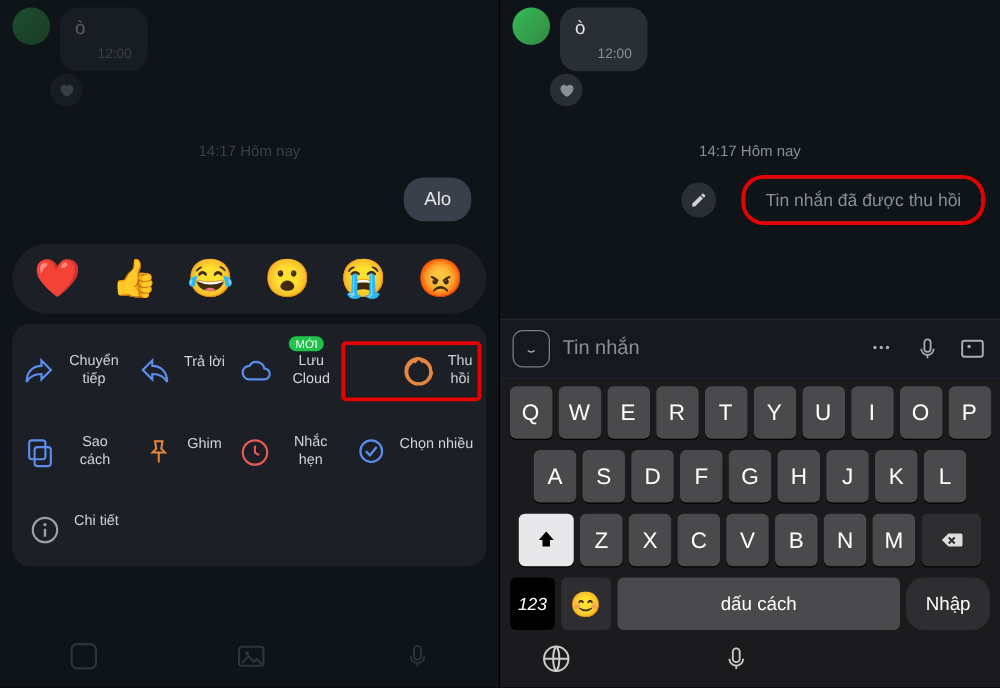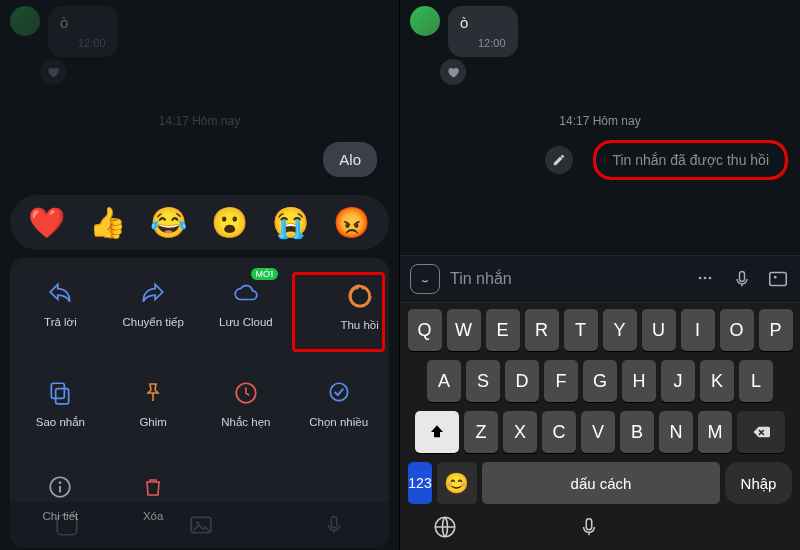--- a/index.html
+++ b/index.html
@@ -71,23 +71,24 @@
   .action-sheet {
     margin: 8px 10px;
     background: #1c2026; border-radius: 14px;
     padding: 14px 4px 8px;
   }
   .action-grid {
     display: grid; grid-template-columns: repeat(4,1fr);
     row-gap: 20px;
   }
   .action-item {
-    display: flex; flex-direction: column; align-items: center;
+    display: flex; flex-direction: row; align-items: center;
     gap: 6px; position: relative;
     padding: 4px 2px;
+    justify-content: center;
   }
   .action-item .icon {
     width: 34px; height: 34px;
     display: flex; align-items: center; justify-content: center;
   }
   .action-item .label {
     font-size: 11.5px; color: #d0d3d9; text-align: center;
     line-height: 1.2; min-height: 26px;
   }
   .badge-new {
@@ -131,21 +132,21 @@
   .key {
     flex: 1; max-width: 34px; height: 42px;
     background: #4a4a4c; border-radius: 5px;
     display: flex; align-items: center; justify-content: center;
     font-size: 18px; color: #fff;
     box-shadow: 0 1px 0 #000;
   }
   .key-wide { max-width: 48px; background: #2e2e30; }
   .key-shift { max-width: 44px; background: #e8e8ea; color:#000; }
   .space-row { display: flex; gap: 5px; padding: 0 4px; margin-bottom: 8px; }
-  .k123 { width: 24px; height: 42px; background:#1d4ed8; border-radius:5px; display:flex;align-items:center;justify-content:center;font-size:14px;}
+  .k123 { width: 36px; height: 42px; background:#000000; border-radius:5px; display:flex;align-items:center;justify-content:center;font-size:14px;font-style:italic;}
   .kemoji { width: 40px; height:42px; background:#2e2e30; border-radius:5px; display:flex;align-items:center;justify-content:center;font-size:20px;}
   .kspace { flex:1; height:42px; background:#4a4a4c; border-radius:5px; display:flex;align-items:center;justify-content:center;font-size:15px;}
   .kenter { width: 67px; height:42px; background:#2e2e30; border-radius:14px; display:flex;align-items:center;justify-content:center;font-size:15px;}
   .globe-row { display:flex; gap: 120px; padding: 2px 28px 2px; color:#ccc; }
 
   svg { display: block; }
   .dim { opacity: .35; }
 </style>
 </head>
 <body>
@@ -180,32 +181,32 @@
     <span>😮</span>
     <span>😭</span>
     <span>😡</span>
   </div>
 
   <div class="action-sheet">
     <div class="action-grid">
       <div class="action-item">
         <div class="icon">
           <svg width="30" height="26" viewBox="0 0 24 24">
+              <path fill="none" stroke="#5b8def" stroke-width="1.6" d="M14 4l7 7-7 7v-4c-6 0-9 2-11 6 0-8 5-12 11-12V4z"></path>
+            </svg>
+        </div>
+        <div class="label">Chuyển tiếp</div>
+      </div>
+      <div class="action-item">
+        <div class="icon">
+          <svg width="30" height="26" viewBox="0 0 24 24">
               <path fill="none" stroke="#5b8def" stroke-width="1.6" d="M10 4 3 11l7 7v-4c6 0 9 2 11 6 0-8-5-12-11-12V4z"></path>
             </svg>
         </div>
         <div class="label">Trả lời</div>
-      </div>
-      <div class="action-item">
-        <div class="icon">
-          <svg width="30" height="26" viewBox="0 0 24 24">
-              <path fill="none" stroke="#5b8def" stroke-width="1.6" d="M14 4l7 7-7 7v-4c-6 0-9 2-11 6 0-8 5-12 11-12V4z"></path>
-            </svg>
-        </div>
-        <div class="label">Chuyển tiếp</div>
       </div>
       <div class="action-item">
         <span class="badge-new">MỚI</span>
         <div class="icon">
           <svg width="32" height="26" viewBox="0 0 24 24">
               <path fill="none" stroke="#5b8def" stroke-width="1.6" d="M7 18a5 5 0 0 1 0-10 6 6 0 0 1 11 2 4 4 0 0 1 0 8H7z"></path>
             </svg>
         </div>
         <div class="label">Lưu Cloud</div>
       </div>
@@ -220,21 +221,21 @@
         <div class="label">Thu hồi</div>
       </div>
 
       <div class="action-item">
         <div class="icon">
           <svg width="26" height="26" viewBox="0 0 24 24">
               <rect x="8" y="8" width="12" height="14" rx="2" fill="none" stroke="#5b8def" stroke-width="1.6"></rect>
               <rect x="4" y="3" width="12" height="14" rx="2" fill="none" stroke="#5b8def" stroke-width="1.6"></rect>
             </svg>
         </div>
-        <div class="label">Sao nhắn</div>
+        <div class="label">Sao cách</div>
       </div>
       <div class="action-item">
         <div class="icon">
           <svg width="24" height="26" viewBox="0 0 24 24">
               <path fill="none" stroke="#e8853e" stroke-width="1.6" d="M9 3h6l-1 6 3 3H7l3-3-1-6zm3 9v8"></path>
             </svg>
         </div>
         <div class="label">Ghim</div>
       </div>
       <div class="action-item">
@@ -258,28 +259,20 @@
 
       <div class="action-item">
         <div class="icon">
           <svg width="26" height="26" viewBox="0 0 24 24">
               <circle cx="12" cy="12" r="9" fill="none" stroke="#9aa0aa" stroke-width="1.6"></circle>
               <circle cx="12" cy="8" r="1.2" fill="#9aa0aa"></circle>
               <path stroke="#9aa0aa" stroke-width="1.8" d="M12 11v6"></path>
             </svg>
         </div>
         <div class="label">Chi tiết</div>
-      </div>
-      <div class="action-item">
-        <div class="icon">
-          <svg width="24" height="26" viewBox="0 0 24 24">
-              <path fill="none" stroke="#e85a55" stroke-width="1.6" d="M5 7h14M9 7V5h6v2m-9 0 1 13h10l1-13"></path>
-            </svg>
-        </div>
-        <div class="label">Xóa</div>
       </div>
       <div></div>
     </div>
   </div>
 
   <div class="nav-left dim">
     <div class="ni">
       <svg width="26" height="26" viewBox="0 0 24 24">
           <rect x="3" y="3" width="18" height="18" rx="4" fill="none" stroke="#6c717a" stroke-width="1.6"></rect>
         </svg>

